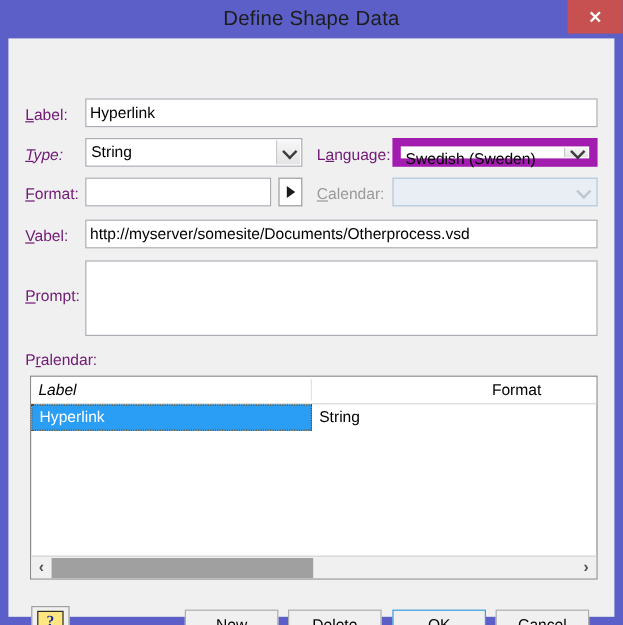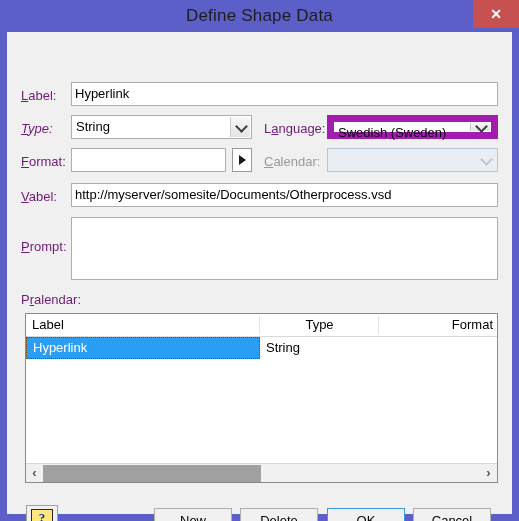--- a/index.html
+++ b/index.html
@@ -186,23 +186,23 @@
     font-size: 13px;
     color: #000;
     box-sizing: border-box;
   }
   .col-head .sep {
     position: absolute;
     right: 0; top: 2px;
     width: 1px; height: 18px;
     background: #e2e2e2;
   }
-  #col-label { left: 0; width: 234px; padding-left: 6px; text-align: left; }
+  #col-label { left: 0; width: 234px; padding-left: 6px; text-align: left; font-style: italic; }
   #col-type  { left: 234px; width: 119px; text-align: center; }
-  #col-format{ left: 342px; width: 125px; text-align: right; }
+  #col-format{ left: 342px; width: 125px; text-align: center; }
 
   #list-row {
     position: absolute;
     left: 0;
     top: 23px;
     width: 100%;
     height: 22px;
   }
   #row-label-cell {
     position: absolute;
@@ -359,21 +359,20 @@
 
     <div class="field-label" style="left:14px; top:191px;margin-top:16px;"><span class="accel">P</span><span>rompt:</span></div>
     <div class="textbox" id="prompt-input" style="left:64px; top:185px; width:427px; height:63px;"></div>
 
     <div class="field-label" style="left:14px; top:260px;"><span>P</span><span class="accel">r</span><span>alendar:</span></div>
 
     <div id="properties-list" style="left:18px; top:281px; width:473px; height:170px;">
 
       <div id="list-header">
         <div class="col-head" id="col-label"><span>Label</span><span class="sep"></span></div>
-        <div class="col-head" id="col-type"><span>Type</span><span class="sep"></span></div>
         <div class="col-head" id="col-format"><span>Format</span></div>
       </div>
 
       <div id="list-row">
         <div id="row-label-cell">Hyperlink</div>
         <div id="row-type-cell">String</div>
       </div>
 
       <div id="hscroll">
         <div id="hscroll-left">‹</div>

